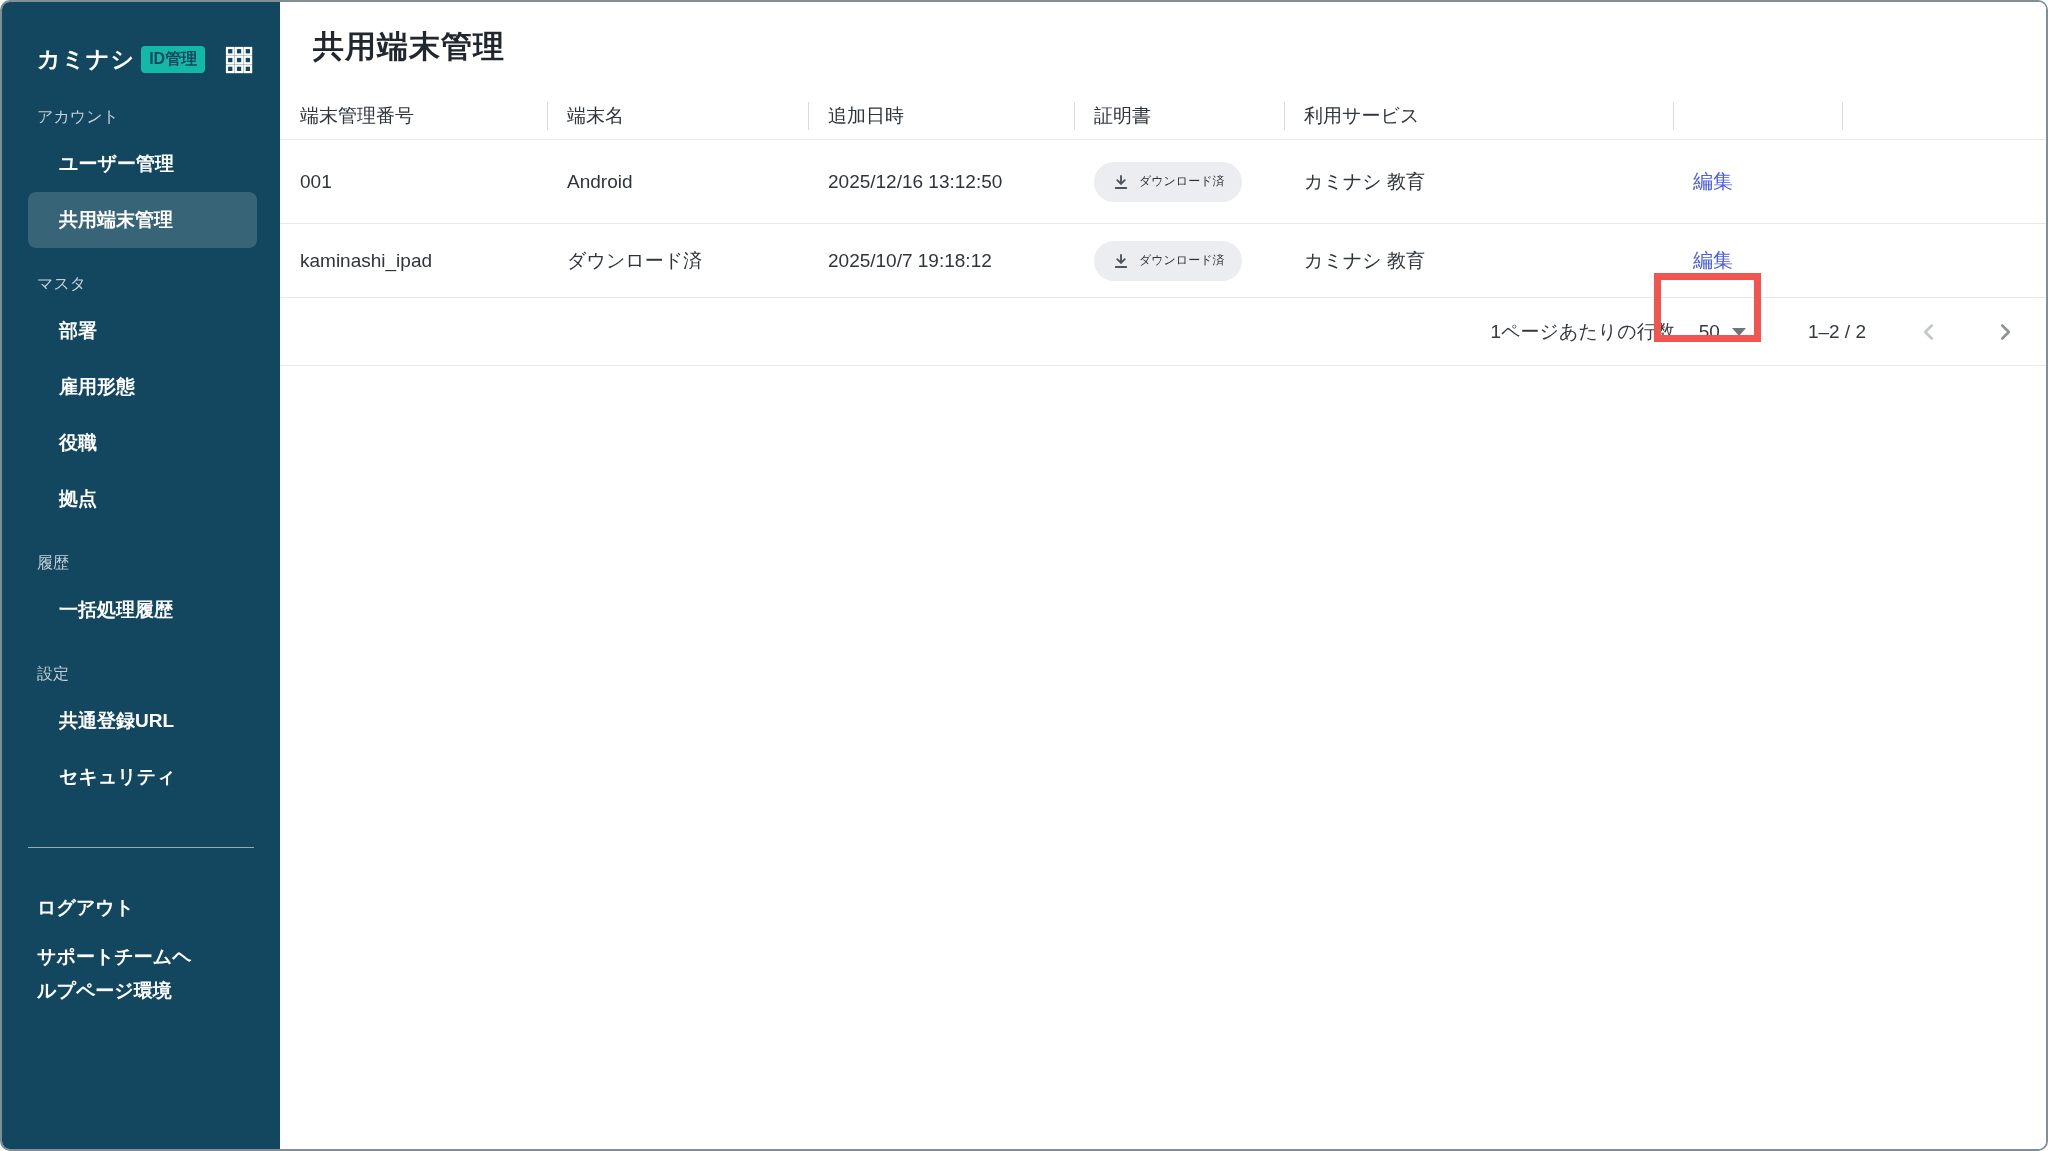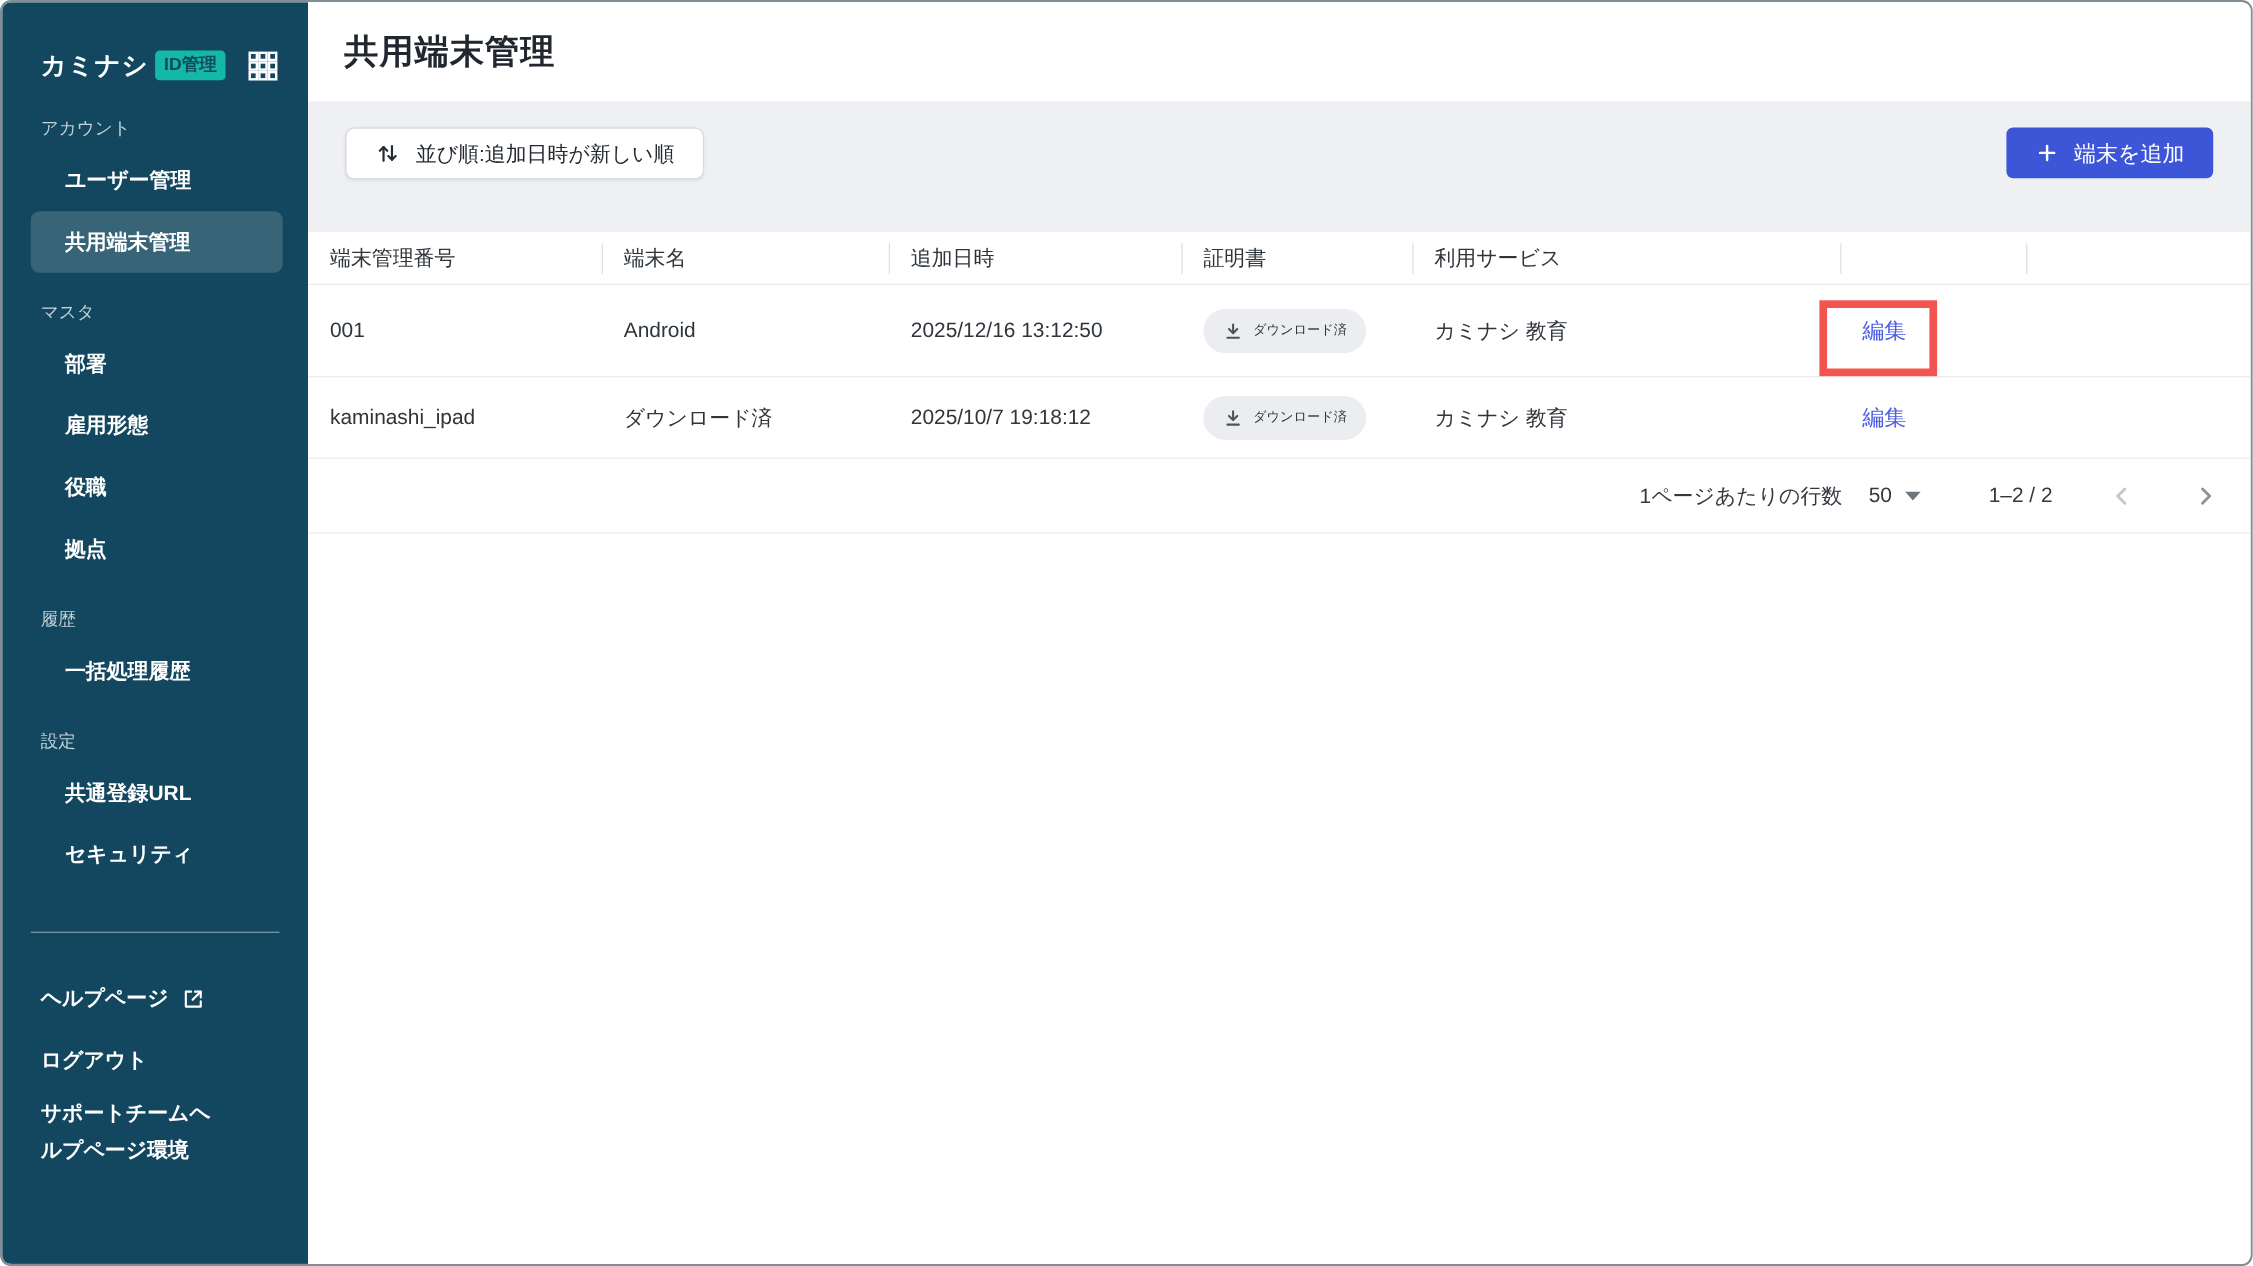--- a/index.html
+++ b/index.html
@@ -169,64 +169,31 @@
       <a class="nav-item">一括処理履歴</a>
 
       <div class="section-label">設定</div>
       <a class="nav-item">共通登録URL</a>
       <a class="nav-item">セキュリティ</a>
     </nav>
 
     <hr class="side-divider">
 
     <div class="side-footer">
-      <a class="footer-item">
-        <span>ヘルプページ</span>
-        <span class="ext-icon">
-          <svg width="21" height="21" viewBox="0 0 24 24" fill="none" stroke="#ffffff" stroke-width="2.2" stroke-linecap="round" stroke-linejoin="round">
-            <path d="M10 4 H4.5 V19.5 H20 V14"></path>
-            <path d="M14 4 H20 V10"></path>
-            <path d="M20 4 L11.5 12.5"></path>
-          </svg>
-        </span>
-      </a>
       <a class="footer-item">ログアウト</a>
       <a class="footer-item wrap">サポートチームヘルプページ環境</a>
     </div>
   </aside>
 
   <main class="main">
 
     <header class="page-header">
       <h1 class="page-title">共用端末管理</h1>
     </header>
 
-    <div class="toolbar">
-      <button class="sort-btn">
-        <span style="display:inline-flex;">
-          <svg width="23" height="23" viewBox="0 0 24 24" fill="none" stroke="#262c32" stroke-width="2.1" stroke-linecap="round" stroke-linejoin="round">
-            <path d="M8 19 V6"></path>
-              <path d="M4.5 9.5 L8 6 L11.5 9.5"></path>
-            <path d="M16 5 V18"></path>
-              <path d="M12.5 14.5 L16 18 L19.5 14.5"></path>
-          </svg>
-        </span>
-        <span>並び順:追加日時が新しい順</span>
-      </button>
-
-      <button class="add-btn">
-        <span style="display:inline-flex;">
-          <svg width="22" height="22" viewBox="0 0 24 24" fill="none" stroke="#ffffff" stroke-width="2.4" stroke-linecap="round">
-            <path d="M12 5 V19"></path>
-              <path d="M5 12 H19"></path>
-          </svg>
-        </span>
-        <span>端末を追加</span>
-      </button>
-    </div>
 
     <div class="table">
       <div class="thead">
         <div class="th c1">端末管理番号</div>
         <div class="th c2">端末名</div>
         <div class="th c3">追加日時</div>
         <div class="th c4">証明書</div>
         <div class="th c5">利用サービス</div>
         <div class="th c6"></div>
         <div class="th c7"></div>

